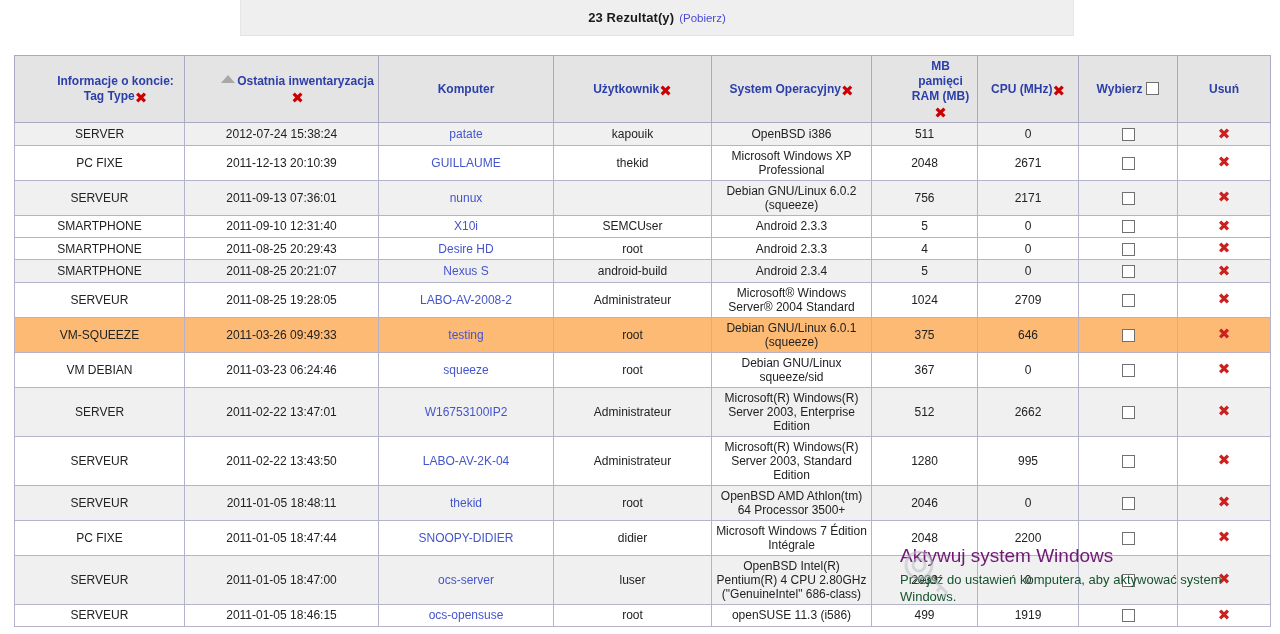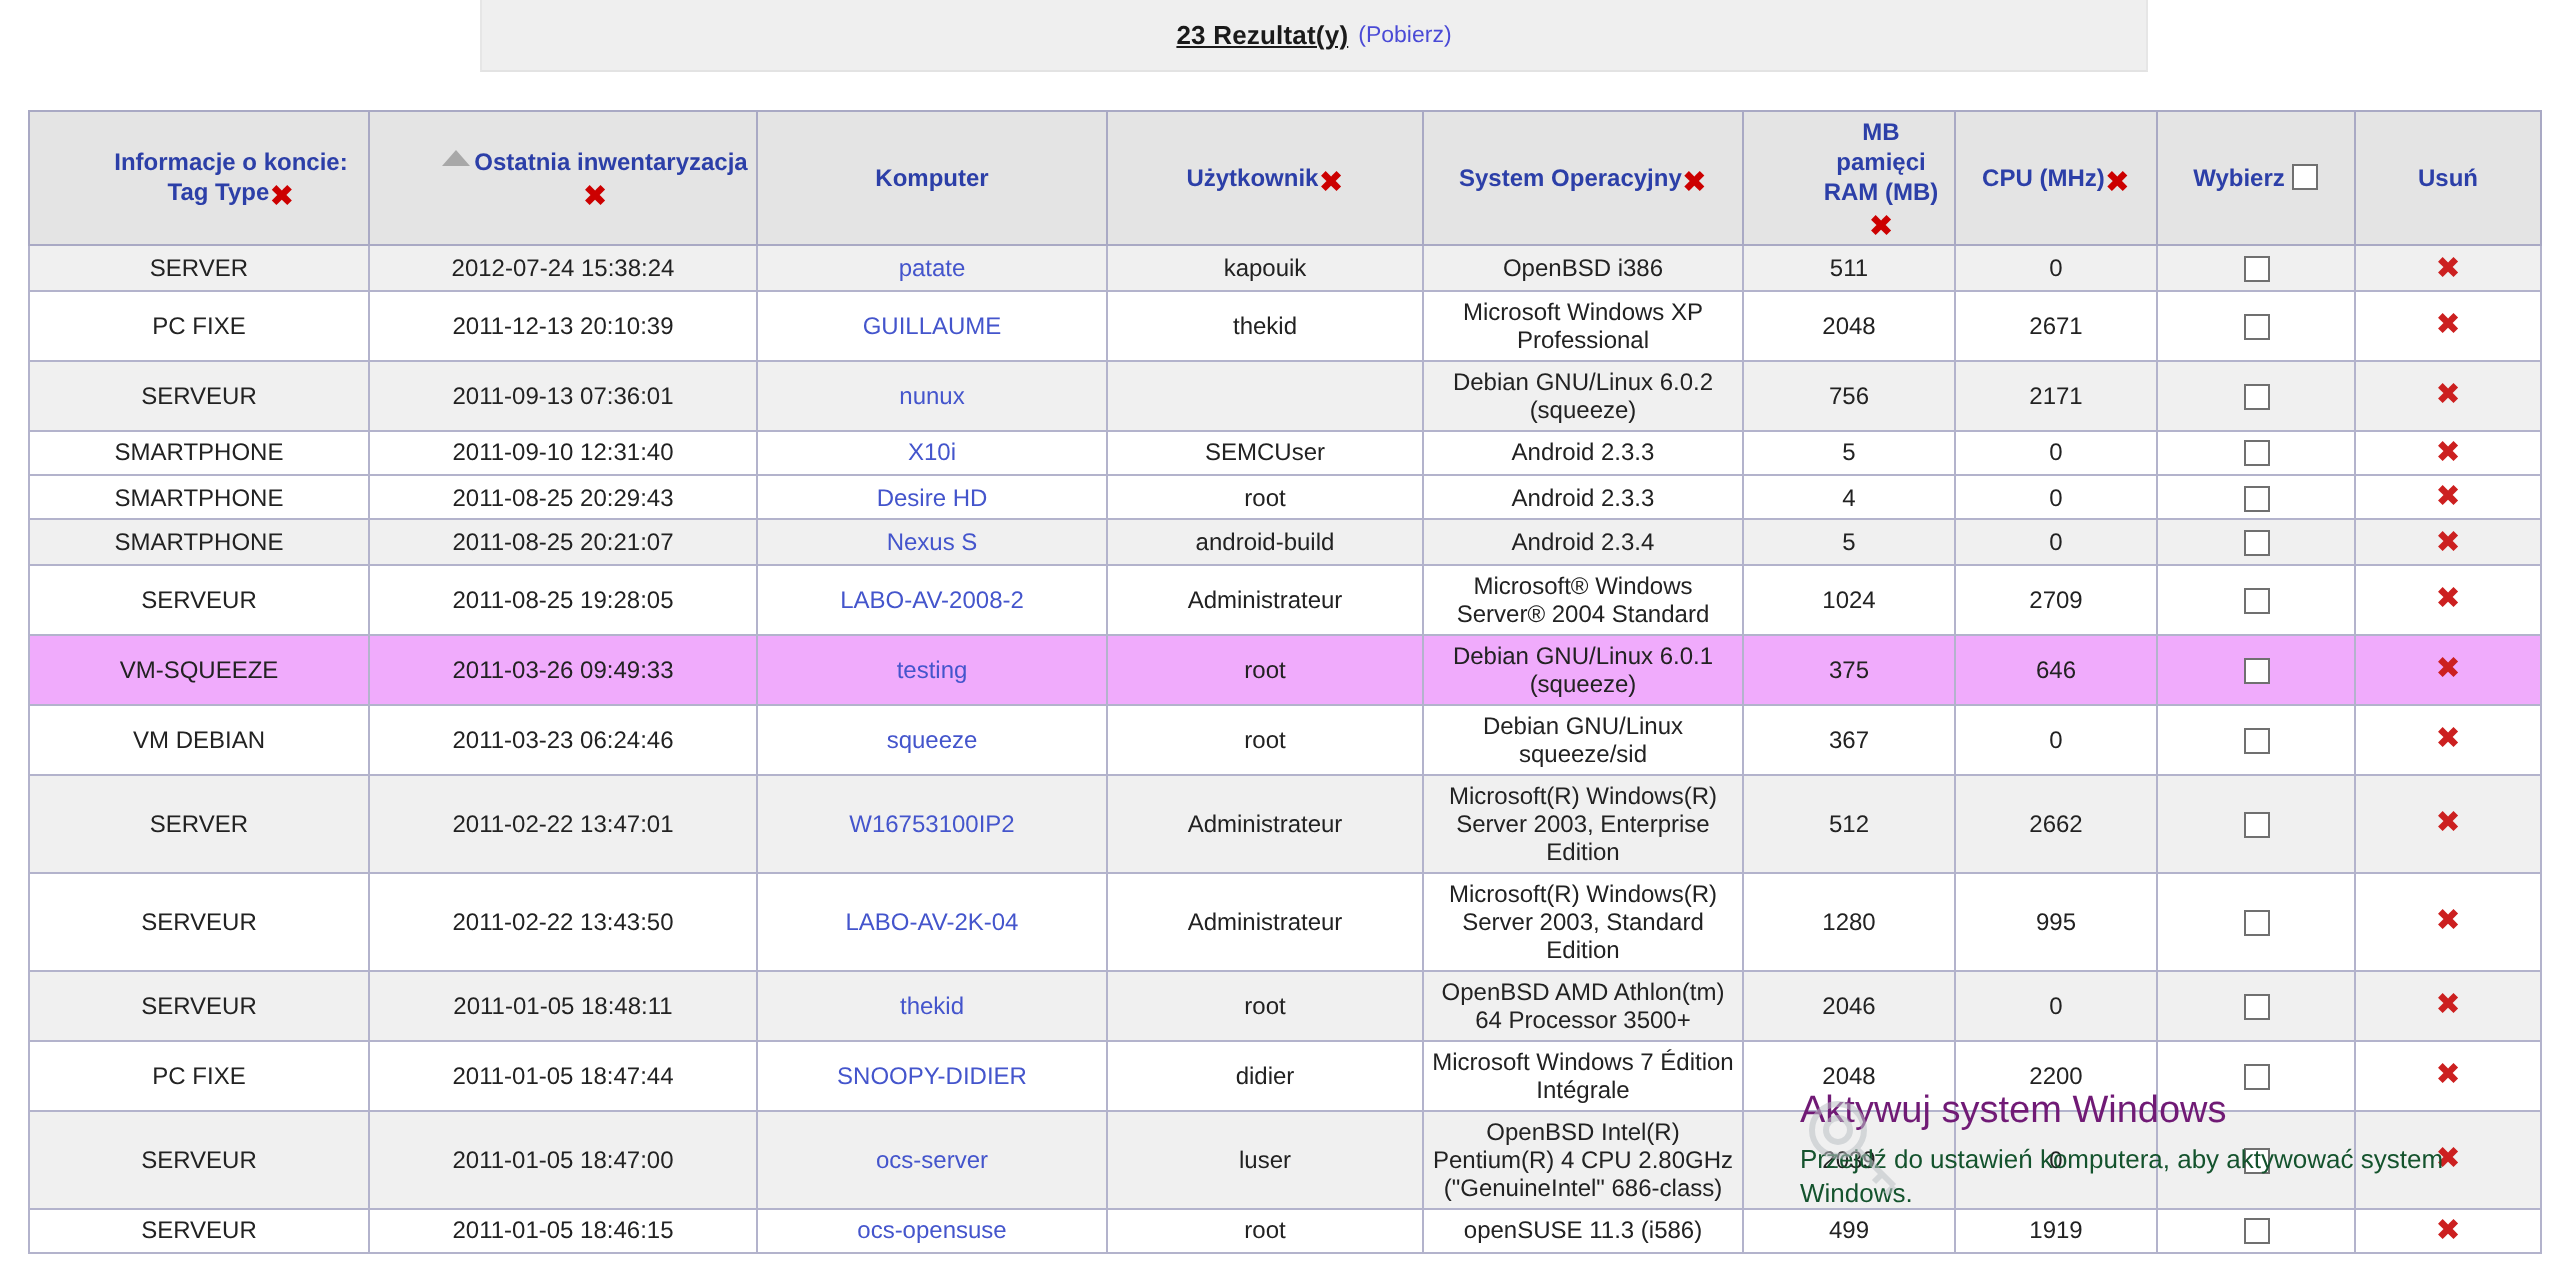--- a/index.html
+++ b/index.html
@@ -18,21 +18,20 @@
     background: #efefef;
     border-left: 1px solid #e6e6e6;
     border-right: 1px solid #e6e6e6;
     border-bottom: 1px solid #e3e3e3;
     box-sizing: border-box;
     display: flex; align-items: center; justify-content: center;
   }
   .results-text {
     font-size: 13px; font-weight: bold; color: #1a1a1a;
     letter-spacing: 0.1px;
-    text-decoration: underline;
   }
   .results-link {
     font-size: 11.5px; color: #4a4ad6; margin-left: 5px;
     font-weight: normal; text-decoration: none; cursor: pointer;
   }
 
   
   .table-wrap {
     position: absolute; left: 14px; top: 55px;
     width: 1256px;
@@ -94,21 +93,21 @@
     border: 1px solid #707070;
     background: #fff;
     vertical-align: middle;
     box-sizing: border-box;
     cursor: pointer;
   }
   .hdr-chk { margin-left: 4px; position: relative; top: -1px; }
 
   tbody tr.odd td { background: #f0f0f0; }
   tbody tr.even td { background: #ffffff; }
-  tbody tr.hl td { background: #f0abfc; text-align: center; }
+  tbody tr.hl td { background: #fdba74; text-align: center; }
 
   td.link a, .celllink {
     color: #4455cc; text-decoration: none; font-size: 12px; cursor: pointer;
   }
   td.tag { font-size: 12px; color: #202020; }
   td.date { font-size: 12px; color: #202020; white-space: nowrap; }
   td.os { font-size: 11.5px; line-height: 14px; }
   td.num { font-size: 12px; }
 
   

